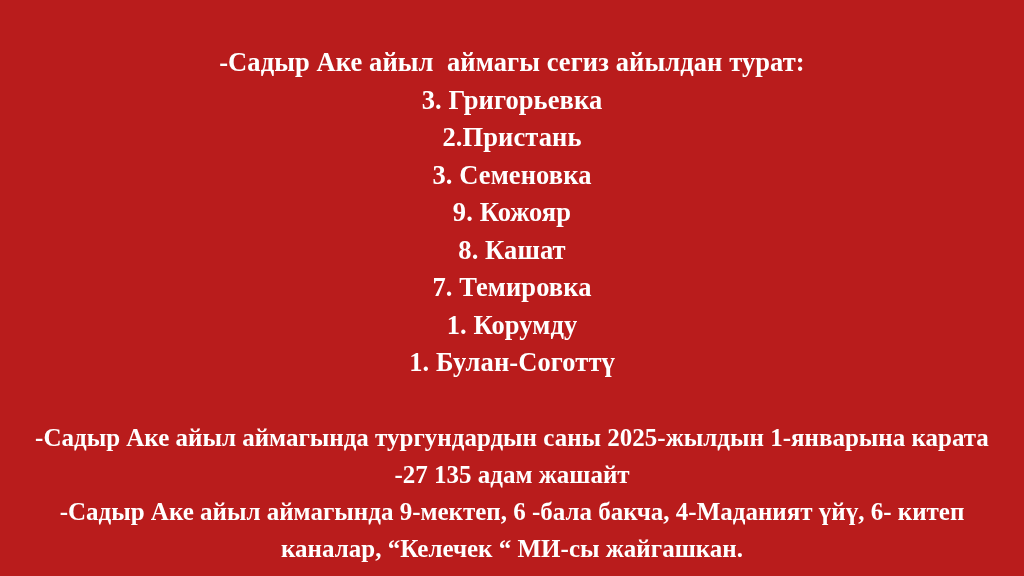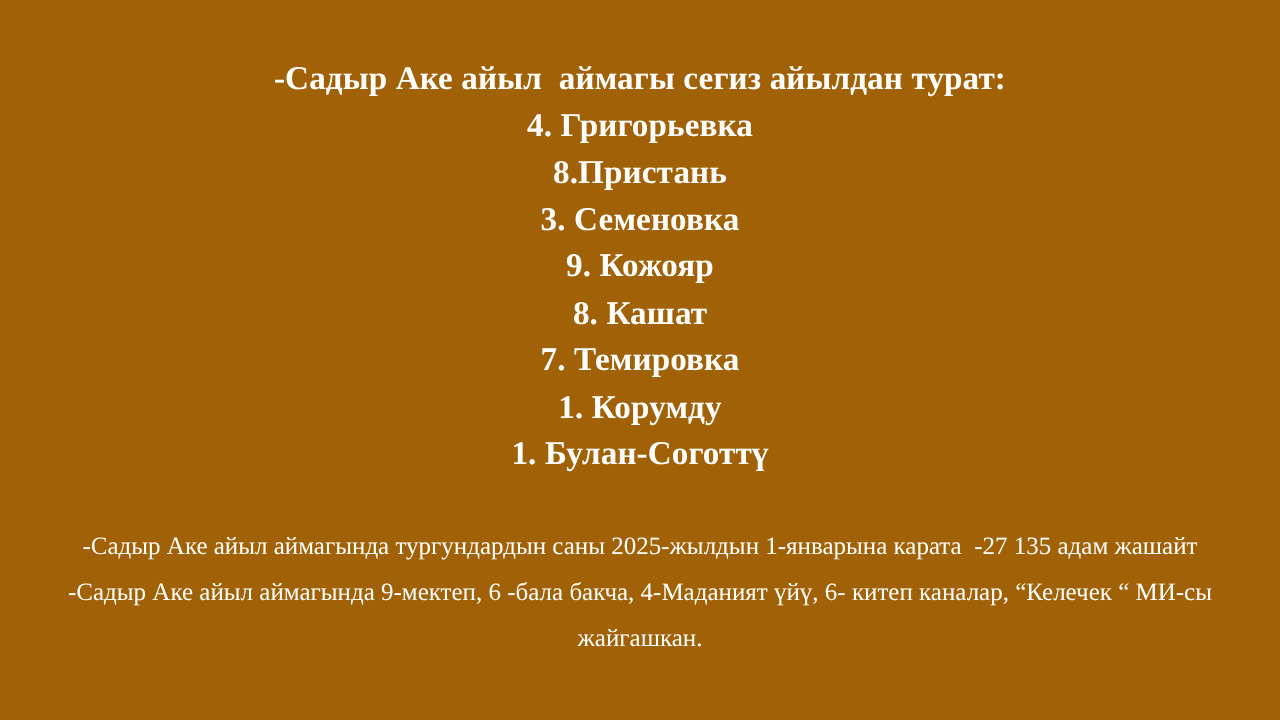--- a/index.html
+++ b/index.html
@@ -14,21 +14,21 @@
     background: #204a7c;
     font-family: "Liberation Serif", "DejaVu Serif", serif;
     -webkit-font-smoothing: antialiased;
   }
 
   #slide {
     position: relative;
     box-sizing: border-box;
     width: 1024px;
     height: 576px;
-    background: #a16207;
+    background: #b91c1c;
     color: #ffffff;
     display: block;
   }
 
   .content {
     position: absolute;
     left: 0;
     top: 0;
     width: 1024px;
     height: 576px;
@@ -76,23 +76,23 @@
 
   
   .stats-block {
     position: absolute;
     left: 0;
     top: 419px;
     width: 1024px;
   }
 
   .stats-para {
-    font-size: 20px;
+    font-size: 25px;
     line-height: 37px;
-    font-weight: normal;
+    font-weight: bold;
     text-align: center;
     white-space: pre-wrap;
     margin: 0;
     padding: 0 14px;
     box-sizing: border-box;
   }
 
   .stats-para + .stats-para {
     margin-top: 0px;
   }
@@ -100,22 +100,22 @@
 </head>
 <body>
 
 <div id="slide">
   <div class="content">
 
     <div class="list-block">
       <div class="block heading-line">-Садыр Аке айыл  аймагы сегиз айылдан турат:</div>
 
       <ul class="village-list">
-        <li class="block village-item">4. Григорьевка</li>
-        <li class="block village-item">8.Пристань</li>
+        <li class="block village-item">3. Григорьевка</li>
+        <li class="block village-item">2.Пристань</li>
         <li class="block village-item">3. Семеновка</li>
         <li class="block village-item">9. Кожояр</li>
         <li class="block village-item">8. Кашат</li>
         <li class="block village-item">7. Темировка</li>
         <li class="block village-item">1. Корумду</li>
         <li class="block village-item">1. Булан-Соготтү</li>
       </ul>
     </div>
 
     <div class="stats-block">

